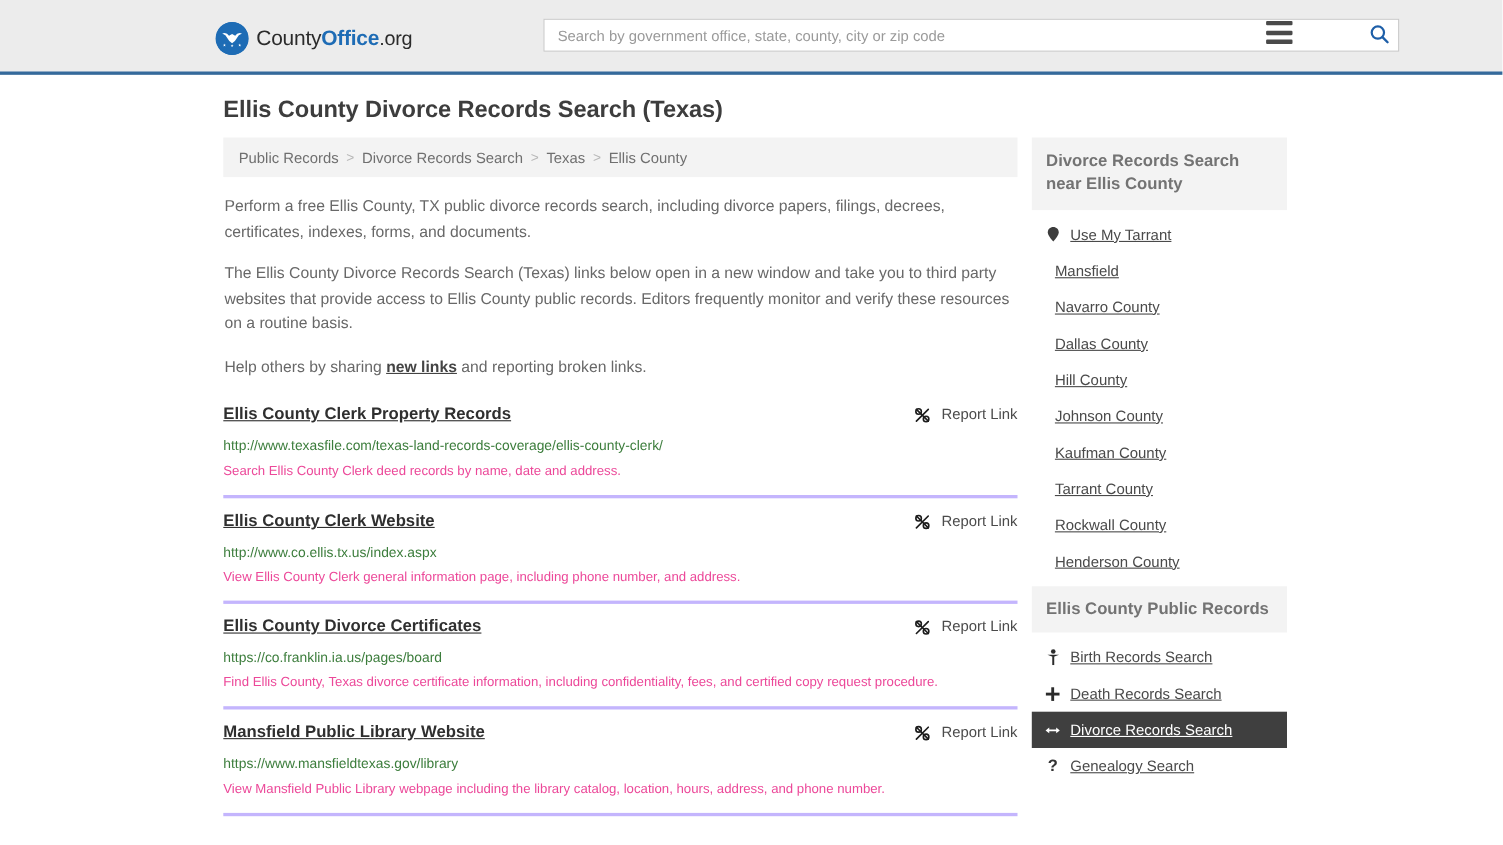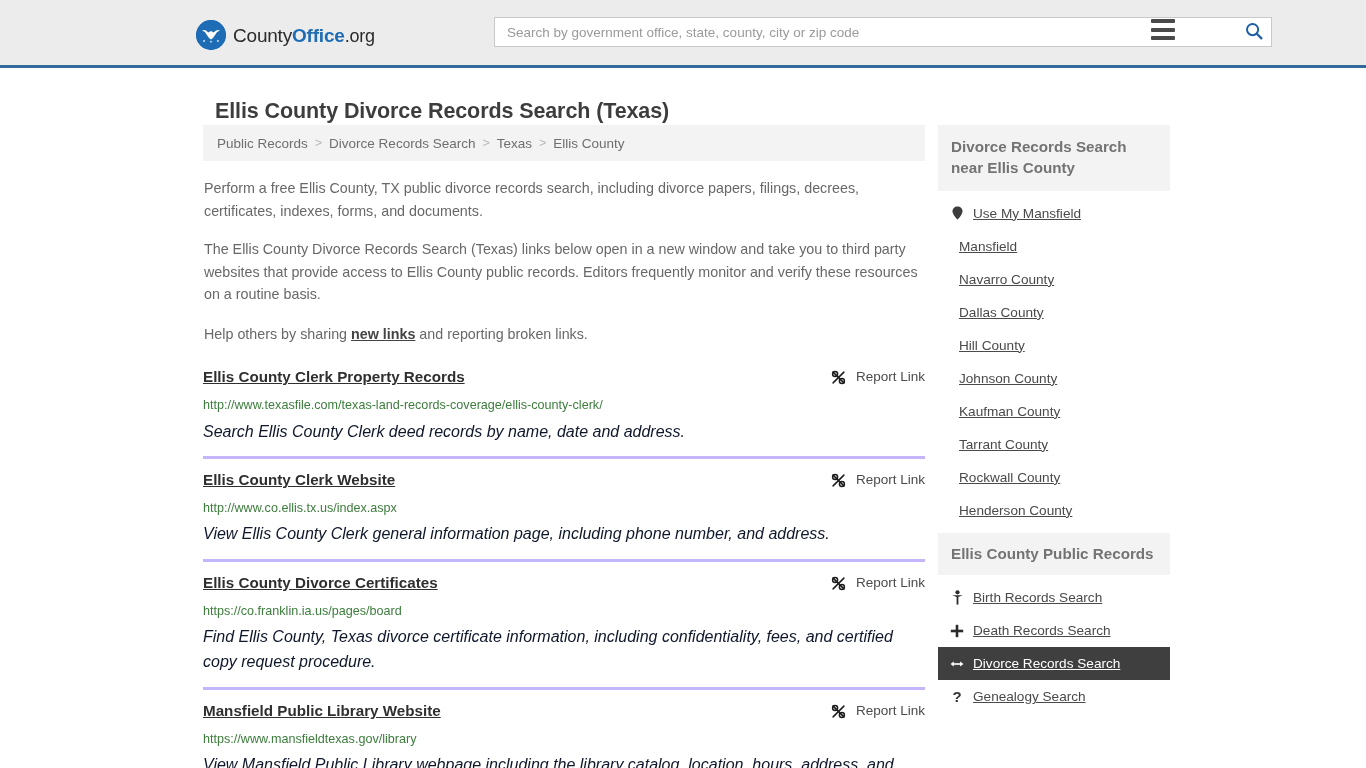--- a/index.html
+++ b/index.html
@@ -97,21 +97,21 @@
   .page {
     position: relative;
     width: 1366px;
   }
   .page-title {
     position: absolute;
     left: 203px; top: 19px;
     font-size: 21.5px;
     font-weight: bold;
     color: #3d3d3d;
-    margin: 12px;
+    margin: 0;
     letter-spacing: -0.1px;
   }
   .content-col {
     position: absolute;
     left: 203px; top: 57px;
     width: 722px;
   }
   .side-col {
     position: absolute;
     left: 938px; top: 57px;
@@ -187,25 +187,24 @@
     white-space: nowrap;
     margin-top: 1px;
   }
   .result-url {
     font-size: 12.6px;
     color: #3c7d3c;
     margin: 8px 0 0 0;
     line-height: 1.3;
   }
   .result-desc {
-    font-size: 16px;
-    color: #0f172a;
+    font-size: 12px;
+    color: #ec4899;
     margin: 5px 0 0 0;
     line-height: 1.58;
-    font-style: italic;
   }
 
   
   .panel { margin-bottom: 6px; }
   .panel-head {
     background: #f3f3f3;
     padding: 12px 13px;
     font-size: 15.2px;
     font-weight: bold;
     color: #737373;
@@ -370,21 +369,21 @@
 
     <div class="panel">
       <div class="panel-head">Divorce Records Search near Ellis County</div>
       <ul class="panel-list" id="nearby-list">
           <li>
             <span class="li-icon">
               <svg width="11" height="14" viewBox="0 0 11 14" aria-hidden="true">
                 <path d="M5.5 0.4 C2.6 0.4 0.5 2.5 0.5 5.2 C0.5 8.6 5.5 13.6 5.5 13.6 C5.5 13.6 10.5 8.6 10.5 5.2 C10.5 2.5 8.4 0.4 5.5 0.4 Z" fill="#3d3d3d"></path>
               </svg>
             </span>
-            <a>Use My Mansfield</a>
+            <a>Use My Tarrant</a>
           </li>
           <li>
             <span class="li-icon no-icon"></span>
             <a>Mansfield</a>
           </li>
           <li>
             <span class="li-icon no-icon"></span>
             <a>Navarro County</a>
           </li>
           <li>

